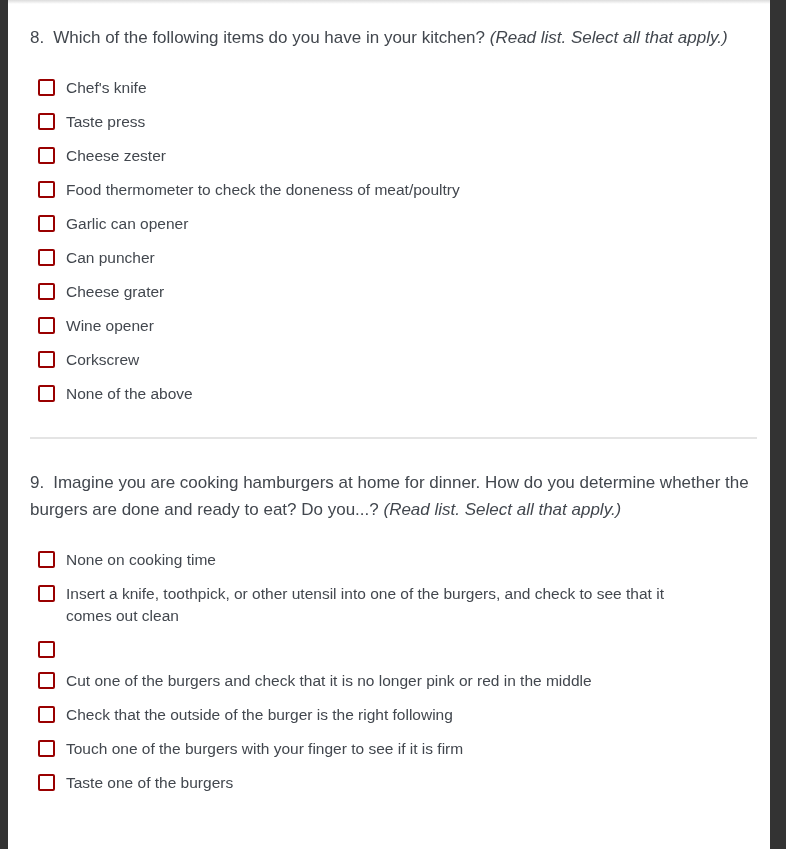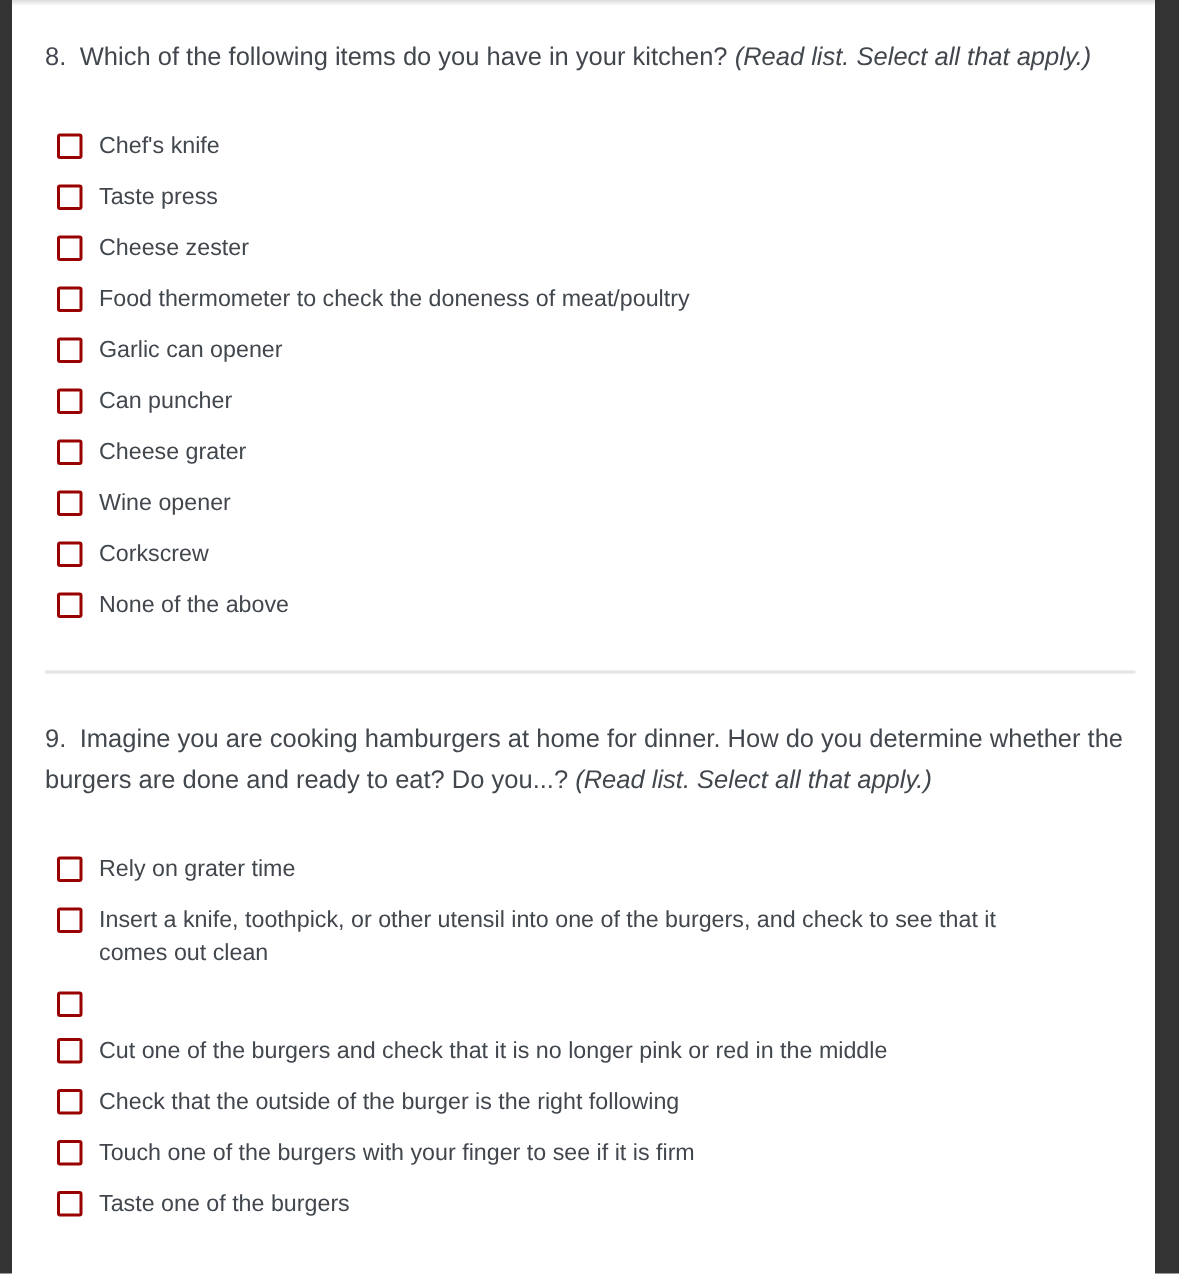--- a/index.html
+++ b/index.html
@@ -19,21 +19,21 @@
   }
   .page {
     position:absolute; left:8px; top:0; width:762px; height:688px;
     box-sizing:border-box; padding:24px 0 0 22px;
   }
   .q-text {
     font-size:17px; line-height:27px; color:#42474e; max-width:726px;
   }
   .q-num { margin-right:9px; }
   .q-instr { font-style:italic; }
-  .options { margin-top:36px; }
+  .options { margin-top:26px; }
   .opt {
     display:flex; align-items:flex-start; margin-bottom:12px; cursor:pointer;
   }
   .cb {
     flex:0 0 auto; width:13px; height:13px; margin:2px 11px 0 8px;
     border:2px solid #990000; border-radius:2px; background:#ffffff;
   }
   .opt-label {
     font-size:15.5px; line-height:22px; color:#42474e; max-width:640px;
   }
@@ -103,21 +103,21 @@
   <hr class="divider">
 
   <section>
     <div class="q-text">
       <span class="q-num">9.</span><span>Imagine you are cooking hamburgers at home for dinner. How do you determine whether the burgers are done and ready to eat? Do you...?</span>
       <span class="q-instr">(Read list. Select all that apply.)</span>
     </div>
     <div class="options">
         <label class="opt">
           <span class="cb"></span>
-          <span class="opt-label">Rely on grater time</span>
+          <span class="opt-label">None on cooking time</span>
         </label>
         <label class="opt">
           <span class="cb"></span>
           <span class="opt-label">Insert a knife, toothpick, or other utensil into one of the burgers, and check to see that it comes out clean</span>
         </label>
         <label class="opt">
           <span class="cb"></span>
         </label>
         <label class="opt">
           <span class="cb"></span>

